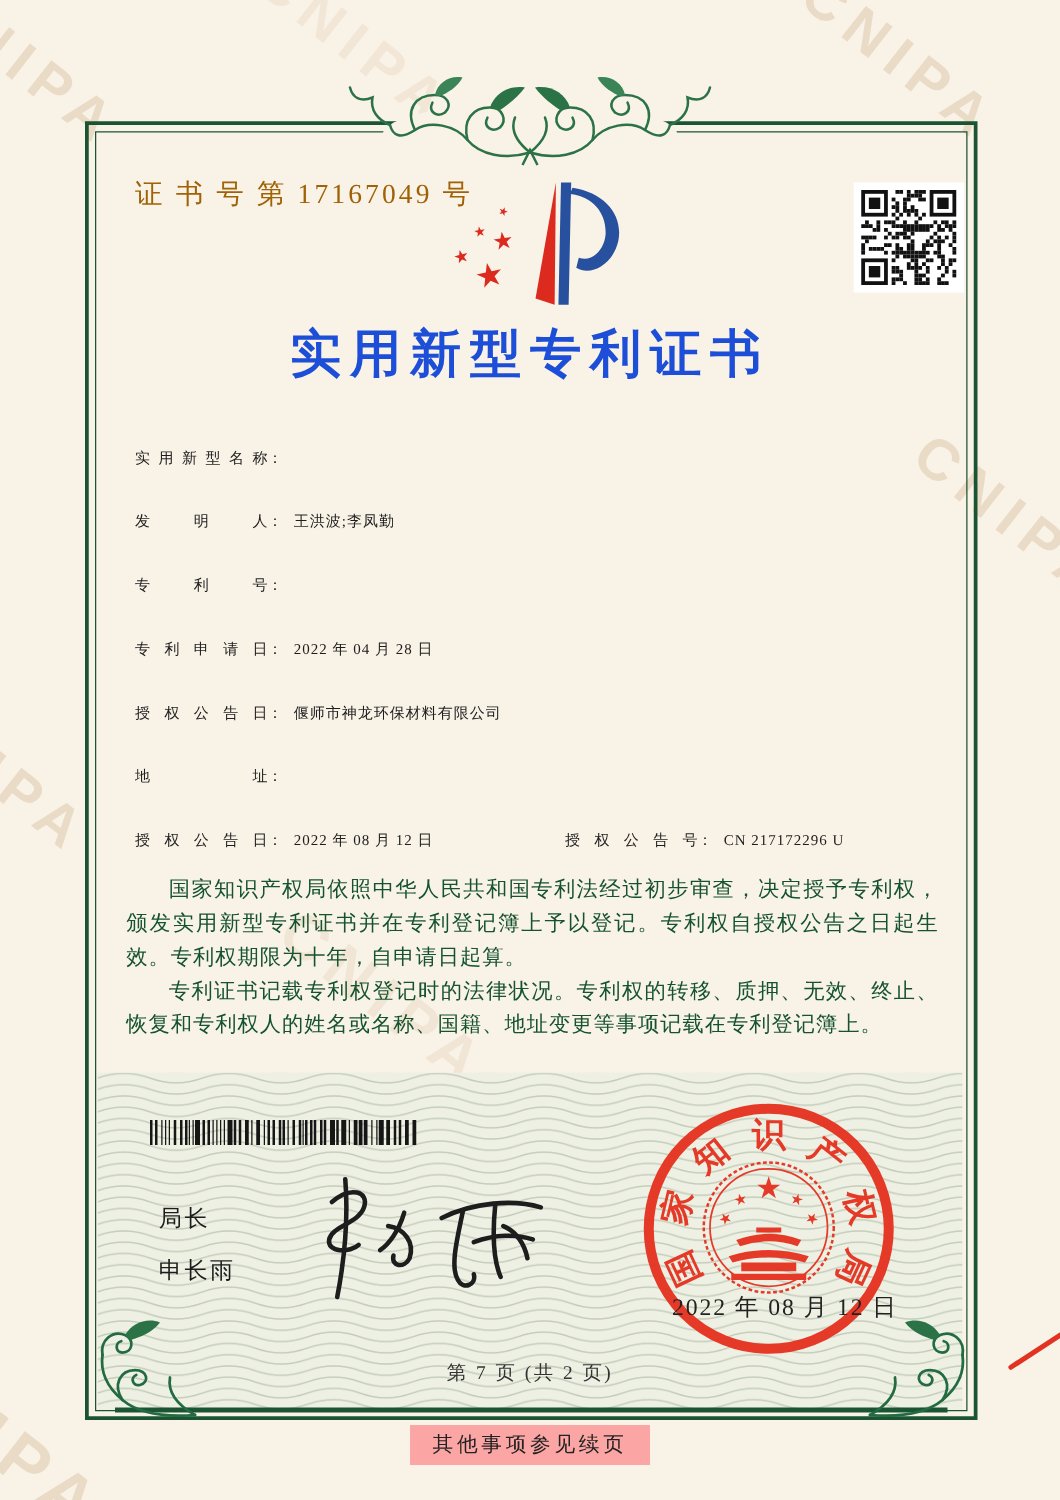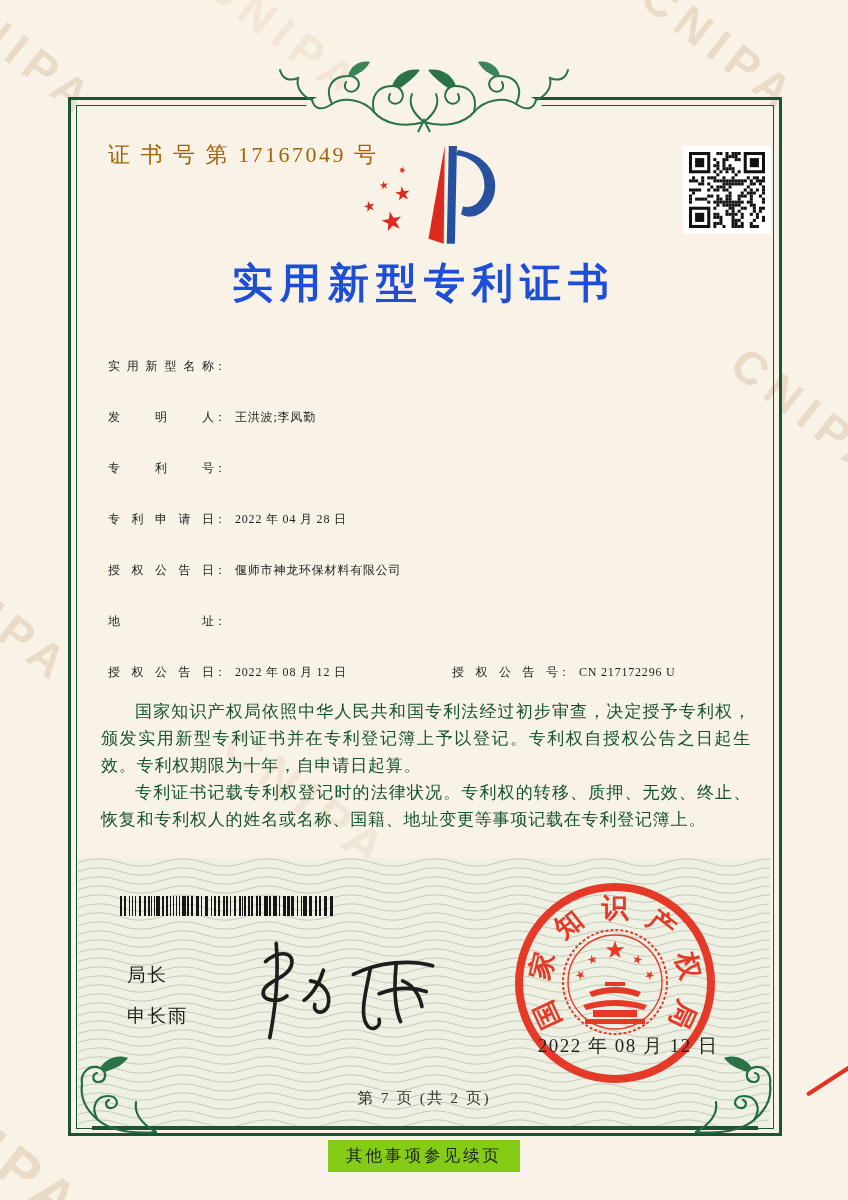--- a/index.html
+++ b/index.html
@@ -71,21 +71,21 @@
   
   .barcode{position:absolute;left:120px;top:896px;z-index:3;}
   .sig-labels{position:absolute;left:114px;top:962px;z-index:3;font-size:18.5px;
     letter-spacing:2px;color:#1c1c1c;font-family:"Liberation Sans","DejaVu Sans",sans-serif;margin-left:13px;}
   .sig-labels div{margin-bottom:16px;}
   .signature{position:absolute;left:233px;top:938px;z-index:3;}
   .seal{position:absolute;left:500px;top:878px;z-index:4;opacity:0.96;}
   .page-info{position:absolute;left:0;right:0;top:1088px;z-index:3;text-align:center;
     font-size:15.5px;letter-spacing:2px;color:#333;}
   .cont-note{position:absolute;left:50%;transform:translateX(-50%);top:1140px;z-index:3;
-    background:#84cc16;padding:5px 18px;font-size:16.5px;letter-spacing:3px;color:#222;}
+    background:#fca5a5;padding:5px 18px;font-size:16.5px;letter-spacing:3px;color:#222;}
   .red-swoosh{position:absolute;left:802px;top:1076px;width:62px;height:4px;z-index:3;
     background:#e23322;border-radius:3px;transform:rotate(-33deg);}
 </style>
 </head>
 <body>
 
 <span class="wm wm-tl">CNIPA</span>
 <span class="wm wm-tc">CNIPA</span>
 <span class="wm wm-tr">CNIPA</span>
 <span class="wm wm-rm">CNIPA</span>

